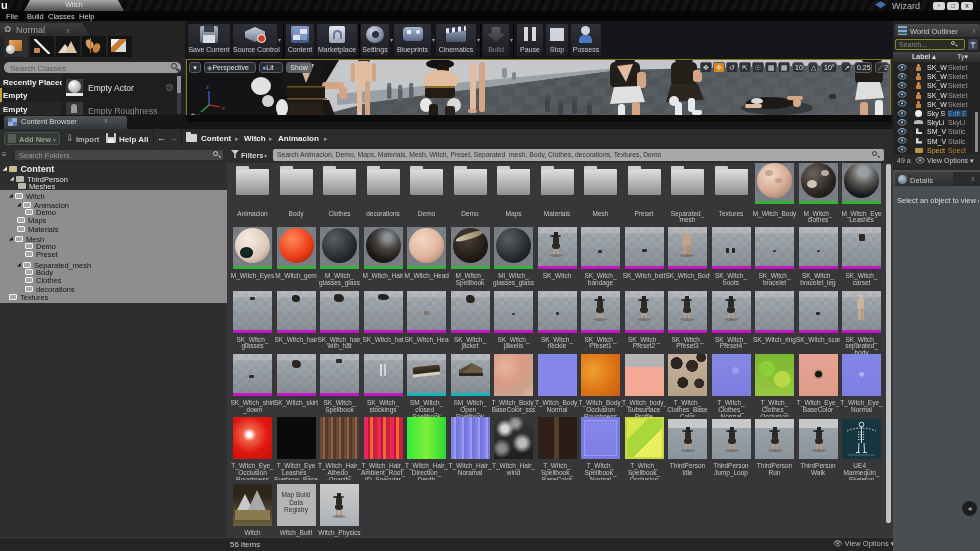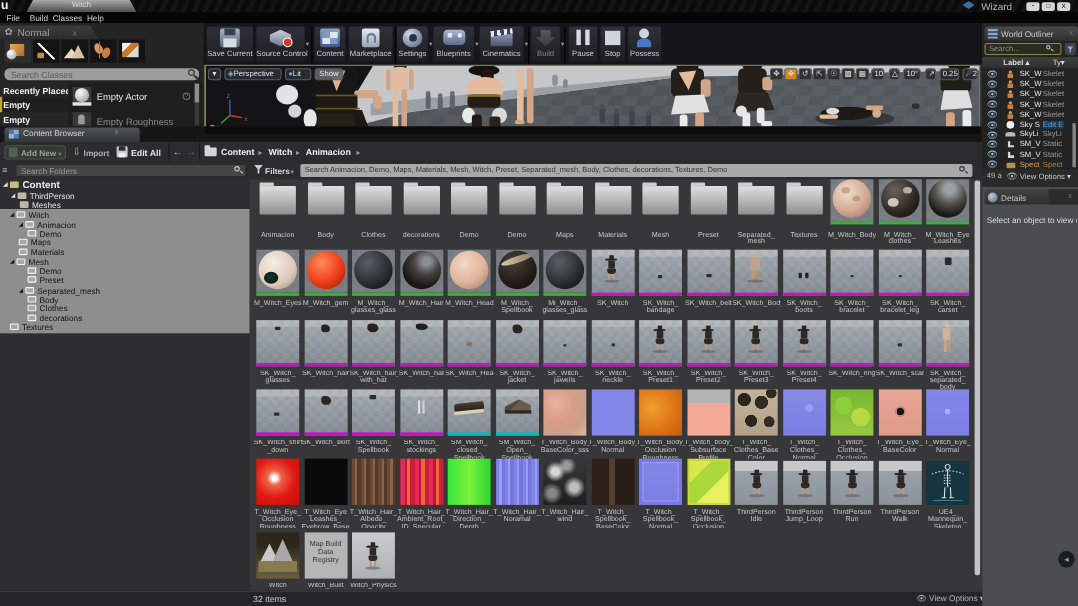--- a/index.html
+++ b/index.html
@@ -304,21 +304,21 @@
 <div class="a" style="left:4px;top:132px;width:56px;height:13px;background:#333a33;border:1px solid #48524a;border-radius:3px"></div>
 <div class="a" style="left:8px;top:134px;width:8px;height:9px;background:#565e56;border-radius:1px"></div>
 <div class="a" style="left:19px;top:135px;color:#97a297;font-size:7.5px;font-weight:bold">Add New</div>
 <div class="a" style="left:53px;top:136px;color:#7a7a7a;font-size:6px">▾</div>
 <div class="a" style="left:66px;top:133px;color:#b0b0b0;font-size:9px">⇩</div>
 <div class="a" style="left:76px;top:135px;color:#b2b2b2;font-size:7.5px;font-weight:bold">Import</div>
 <div class="a" style="left:106px;top:133px;width:10px;height:10px;background:#c9c9c9;border-radius:1px">
     <div class="a" style="left:2px;top:0;width:6px;height:4px;background:#2c2c2e"></div>
     <div class="a" style="left:2px;top:6px;width:6px;height:4px;background:#efefef"></div>
   </div>
-<div class="a" style="left:119px;top:135px;color:#e2e2e2;font-size:8px;font-weight:bold">Edit All</div>
+<div class="a" style="left:119px;top:135px;color:#e2e2e2;font-size:8px;font-weight:bold">Help All</div>
 <div class="a" style="left:153px;top:130px;width:1px;height:16px;background:#1a1a1a"></div>
 <div class="a" style="left:157px;top:133px;color:#d8d8d8;font-size:9px">←</div>
 <div class="a" style="left:169px;top:133px;color:#6f6f6f;font-size:9px">→</div>
 <div class="a" style="left:181px;top:130px;width:1px;height:16px;background:#1a1a1a"></div>
 <div class="a" style="left:186px;top:134px;width:11px;height:8px;background:#d5d5d5;border-radius:1px"></div>
 <div class="a" style="left:186px;top:132px;width:5px;height:3px;background:#d5d5d5;border-radius:1px 1px 0 0"></div>
 <div class="a" style="left:201px;top:134px;color:#f0f0f0;font-size:8px;font-weight:bold">Content</div>
 <div class="a" style="left:235px;top:135px;color:#9a9a9a;font-size:7px">▸</div>
 <div class="a" style="left:244px;top:134px;color:#f0f0f0;font-size:8px;font-weight:bold">Witch</div>
 <div class="a" style="left:269px;top:135px;color:#9a9a9a;font-size:7px">▸</div>
@@ -885,21 +885,21 @@
         <div class="a" style="left:15px;top:21px;width:8px;height:5px;background:#2d2a26;border-radius:1px 1px 3px 3px"></div>
         <div class="a" style="left:16px;top:26px;width:2px;height:7px;background:#b99a85"></div>
         <div class="a" style="left:20px;top:26px;width:2px;height:7px;background:#b99a85"></div>
         <div class="a" style="left:12px;top:31px;width:14px;height:3px;background:rgba(60,65,70,.4);border-radius:50%"></div>
       </div>
     </div>
     <div class="lbl" style="left:90.5px;top:367px;width:44px;height:14px">Witch_Physics</div>
   </div>
 <div class="a" style="left:886px;top:164px;width:5px;height:359px;background:#c2c2c2;border-radius:2px"></div>
 <div class="a" style="left:0;top:537px;width:893px;height:14px;background:#232527;border-top:1px solid #3e3e40"></div>
-<div class="a" style="left:230px;top:540px;color:#cdcdcd;font-size:8px">32 items</div>
+<div class="a" style="left:230px;top:540px;color:#cdcdcd;font-size:8px">56 items</div>
 <div class="a" style="left:833px;top:539px;color:#b5b5b5;font-size:7.5px">👁 View Options ▾</div>
 
 <div class="a" style="left:893px;top:21px;width:87px;height:530px;background:#232323"></div>
 <div class="a" style="left:895px;top:24px;width:85px;height:13px;background:linear-gradient(180deg,#4a4a4a,#303030);border-radius:3px 3px 0 0"></div>
 <div class="a" style="left:898px;top:26px;width:9px;height:9px;background:repeating-linear-gradient(180deg,#8aa8cc 0 2px,#41586e 2px 4px)"></div>
 <div class="a" style="left:910px;top:27px;color:#c8c8c8;font-size:7.5px">World Outliner</div>
 <div class="a" style="left:972px;top:27px;color:#777;font-size:7px">x</div>
 <div class="a" style="left:895px;top:39px;width:70px;height:11px;background:#2c2c22;border:1px solid #8a8a33;border-radius:2px"></div>
 <div class="a" style="left:899px;top:41px;color:#8a8a8a;font-size:7px">Search...</div>
 <div class="a" style="left:951px;top:41px;width:4px;height:4px;border:1.2px solid #bbb;border-radius:50%"></div>

